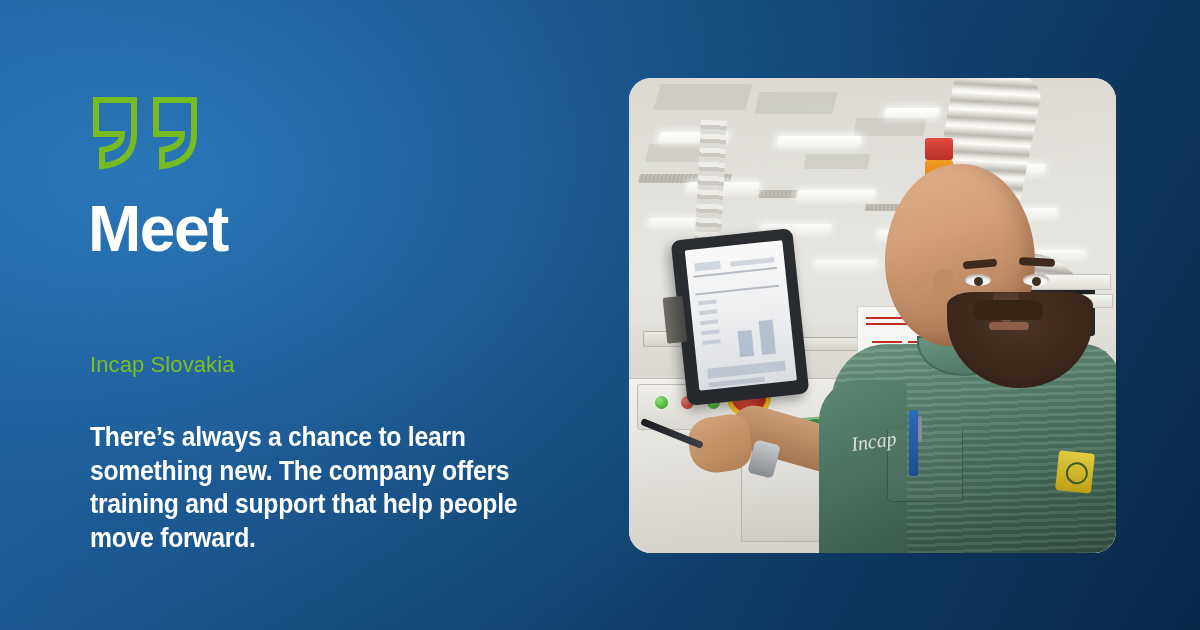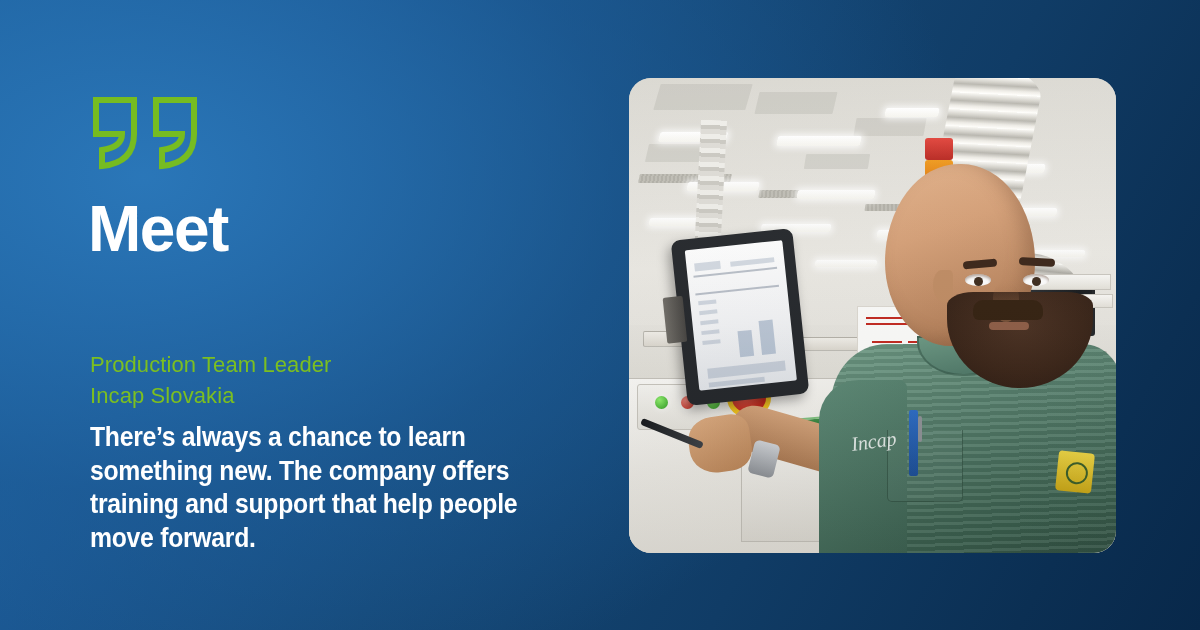--- a/index.html
+++ b/index.html
@@ -412,21 +412,20 @@
         <path d="M8 6 H46 V40 C46 60 34 70 14 72 V56 C28 54 34 48 34 40 H8 Z" stroke="#76bc21" stroke-width="6" stroke-linejoin="miter" fill="none"></path>
         <path d="M68 6 H106 V40 C106 60 94 70 74 72 V56 C88 54 94 48 94 40 H68 Z" stroke="#76bc21" stroke-width="6" stroke-linejoin="miter" fill="none"></path>
       </svg>
     </div>
 
     <div class="headline">
       <span class="l1">Meet</span>
     </div>
 
     <div class="role">
-      <span>Production Team Leader</span>
       <span>Incap Slovakia</span>
     </div>
 
     <div class="quote-body">There’s always a chance to learn something new. The company offers training and support that help people move forward.</div>
 
   </div>
 
   <div class="photo-frame">
     <div class="photo">
 

